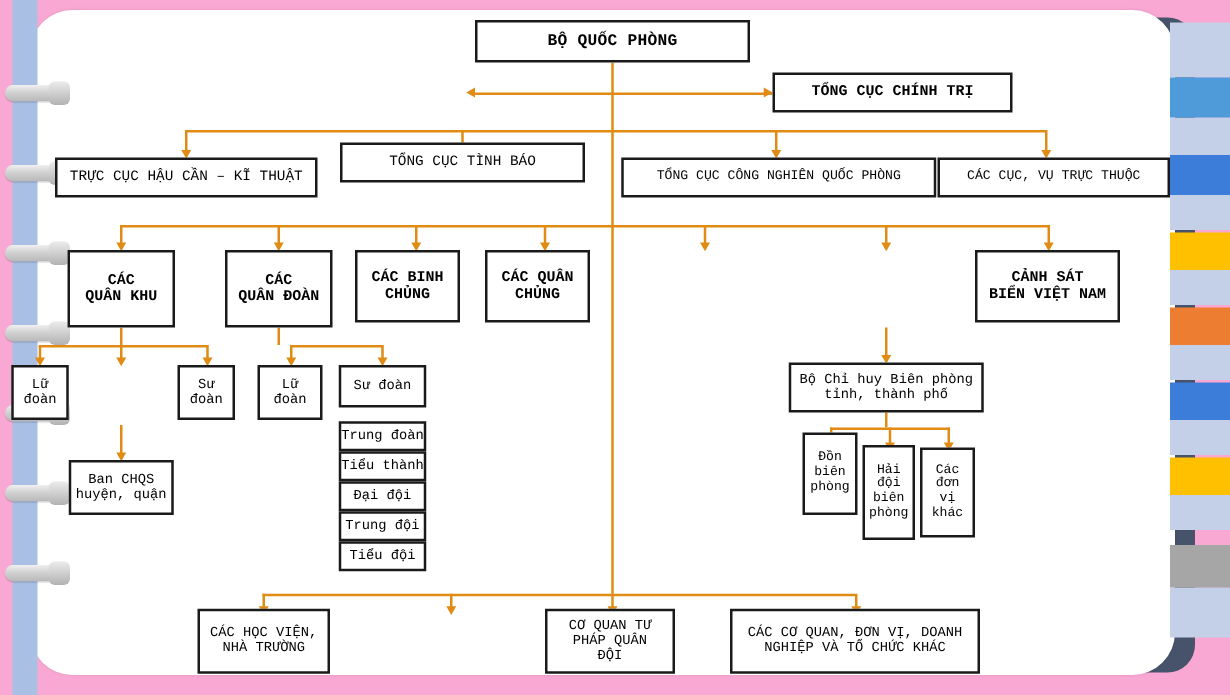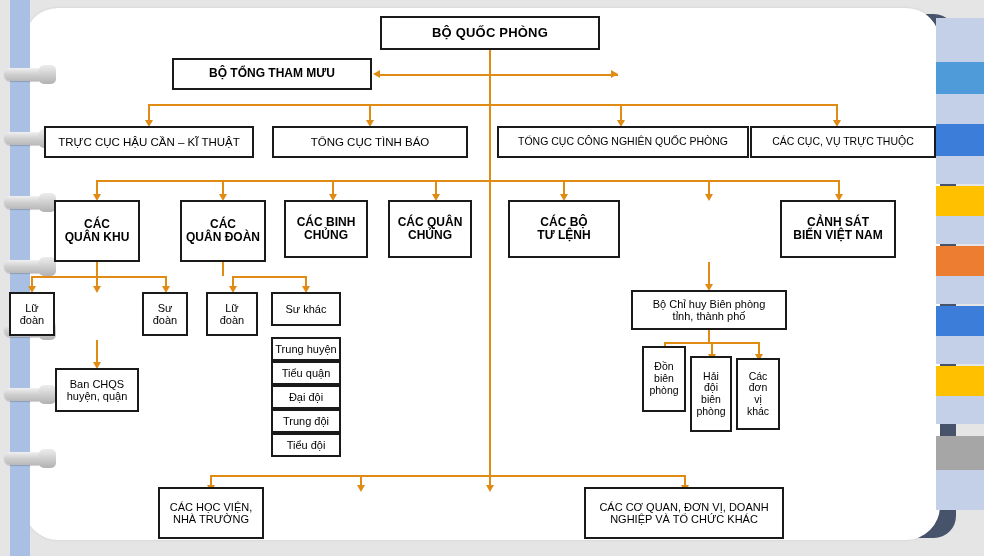--- a/index.html
+++ b/index.html
@@ -5,22 +5,22 @@
   html, body {
     margin: 0;
     padding: 0;
     background: #ffffff;
   }
   #root {
     position: relative;
     width: 984px;
     height: 556px;
     overflow: hidden;
-    background: #e5e5e5;
-    font-family: Liberation Sans, sans-serif;
+    background: #f9a8d4;
+    font-family: Liberation Mono, monospace;
   }
   
   #page {
     position: absolute;
     left: 24px;
     top: 8px;
     width: 916px;
     height: 532px;
     background: #ffffff;
     border-radius: 34px 34px 34px 34px;
@@ -234,62 +234,62 @@
   <div class="arr" style="left:206.5px;top:485px"></div>
   <div class="ln lnv" style="left:360px;top:475px;height:12px"></div>
   <div class="arr" style="left:356.5px;top:485px"></div>
   <div class="ln lnv" style="left:489px;top:475px;height:12px"></div>
   <div class="arr" style="left:485.5px;top:485px"></div>
   <div class="ln lnv" style="left:684px;top:475px;height:12px"></div>
   <div class="arr" style="left:680.5px;top:485px"></div>
 
   <div class="box bold t13" style="left:380px;top:16px;width:220px;height:34px">BỘ QUỐC PHÒNG</div>
 
-  <div class="box bold t12" style="left:172px;top:58px;width:200px;height:32px">BỘ TỔNG THAM MƯU</div>
-
+
+  <div class="box bold t12" style="left:618px;top:58px;width:192px;height:32px">TỔNG CỤC CHÍNH TRỊ</div>
 
   <div class="box t115" style="left:44px;top:126px;width:210px;height:32px">TRỰC CỤC HẬU CẦN – KĨ THUẬT</div>
 
-  <div class="box t115" style="left:272px;top:126px;width:196px;height:32px">TỔNG CỤC TÌNH BÁO</div>
+  <div class="box t115" style="left:272px;top:114px;width:196px;height:32px">TỔNG CỤC TÌNH BÁO</div>
 
   <div class="box t105" style="left:497px;top:126px;width:252px;height:32px">TỔNG CỤC CÔNG NGHIÊN QUỐC PHÒNG</div>
 
   <div class="box t105" style="left:750px;top:126px;width:186px;height:32px">CÁC CỤC, VỤ TRỰC THUỘC</div>
 
   <div class="box bold t12 ml" style="left:54px;top:200px;width:86px;height:62px">CÁC<br>QUÂN KHU</div>
 
   <div class="box bold t12 ml" style="left:180px;top:200px;width:86px;height:62px">CÁC<br>QUÂN ĐOÀN</div>
 
   <div class="box bold t12 ml" style="left:284px;top:200px;width:84px;height:58px">CÁC BINH<br>CHỦNG</div>
 
   <div class="box bold t12 ml" style="left:388px;top:200px;width:84px;height:58px">CÁC QUÂN<br>CHỦNG</div>
 
-  <div class="box bold t12 ml" style="left:508px;top:200px;width:112px;height:58px">CÁC BỘ<br>TƯ LỆNH</div>
 
 
   <div class="box bold t12 ml" style="left:780px;top:200px;width:116px;height:58px">CẢNH SÁT<br>BIỂN VIỆT NAM</div>
 
   <div class="box t11 ml" style="left:9px;top:292px;width:46px;height:44px">Lữ<br>đoàn</div>
 
 
   <div class="box t11 ml" style="left:142px;top:292px;width:46px;height:44px">Sư<br>đoàn</div>
 
   <div class="box t11 ml" style="left:55px;top:368px;width:84px;height:44px">Ban CHQS<br>huyện, quận</div>
 
   <div class="box t11 ml" style="left:206px;top:292px;width:52px;height:44px">Lữ<br>đoàn</div>
 
-  <div class="box t11" style="left:271px;top:292px;width:70px;height:34px">Sư khác</div>
-  <div class="box t11" style="left:271px;top:337px;width:70px;height:24px">Trung huyện</div>
-  <div class="box t11" style="left:271px;top:361px;width:70px;height:24px">Tiểu quận</div>
+  <div class="box t11" style="left:271px;top:292px;width:70px;height:34px">Sư đoàn</div>
+  <div class="box t11" style="left:271px;top:337px;width:70px;height:24px">Trung đoàn</div>
+  <div class="box t11" style="left:271px;top:361px;width:70px;height:24px">Tiểu thành</div>
   <div class="box t11" style="left:271px;top:385px;width:70px;height:24px">Đại đội</div>
   <div class="box t11" style="left:271px;top:409px;width:70px;height:24px">Trung đội</div>
   <div class="box t11" style="left:271px;top:433px;width:70px;height:24px">Tiểu đội</div>
 
   <div class="box t11 ml" style="left:631px;top:290px;width:156px;height:40px">Bộ Chỉ huy Biên phòng<br>tỉnh, thành phố</div>
 
   <div class="box t105 ml" style="left:642px;top:346px;width:44px;height:66px">Đồn<br>biên<br>phòng</div>
   <div class="box t105 ml" style="left:690px;top:356px;width:42px;height:76px">Hải<br>đội<br>biên<br>phòng</div>
   <div class="box t105 ml" style="left:736px;top:358px;width:44px;height:72px">Các<br>đơn<br>vị<br>khác</div>
 
   <div class="box t11 ml" style="left:158px;top:487px;width:106px;height:52px">CÁC HỌC VIỆN,<br>NHÀ TRƯỜNG</div>
+  <div class="box t11 ml" style="left:436px;top:487px;width:104px;height:52px">CƠ QUAN TƯ<br>PHÁP QUÂN<br>ĐỘI</div>
   <div class="box t11 ml" style="left:584px;top:487px;width:200px;height:52px">CÁC CƠ QUAN, ĐƠN VỊ, DOANH<br>NGHIỆP VÀ TỔ CHỨC KHÁC</div>
 
 </div>
 
 </body></html>

